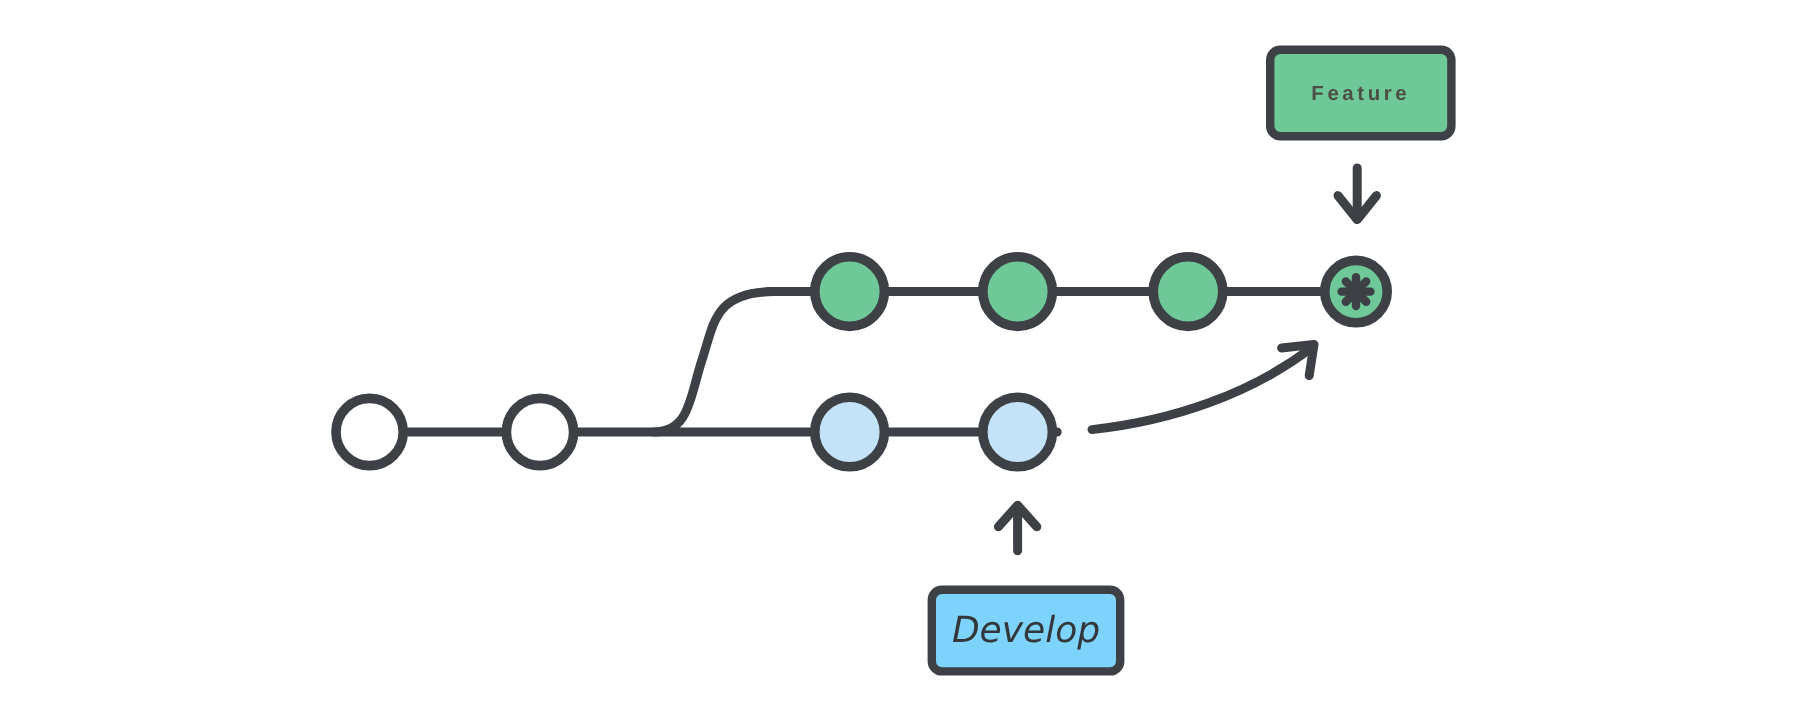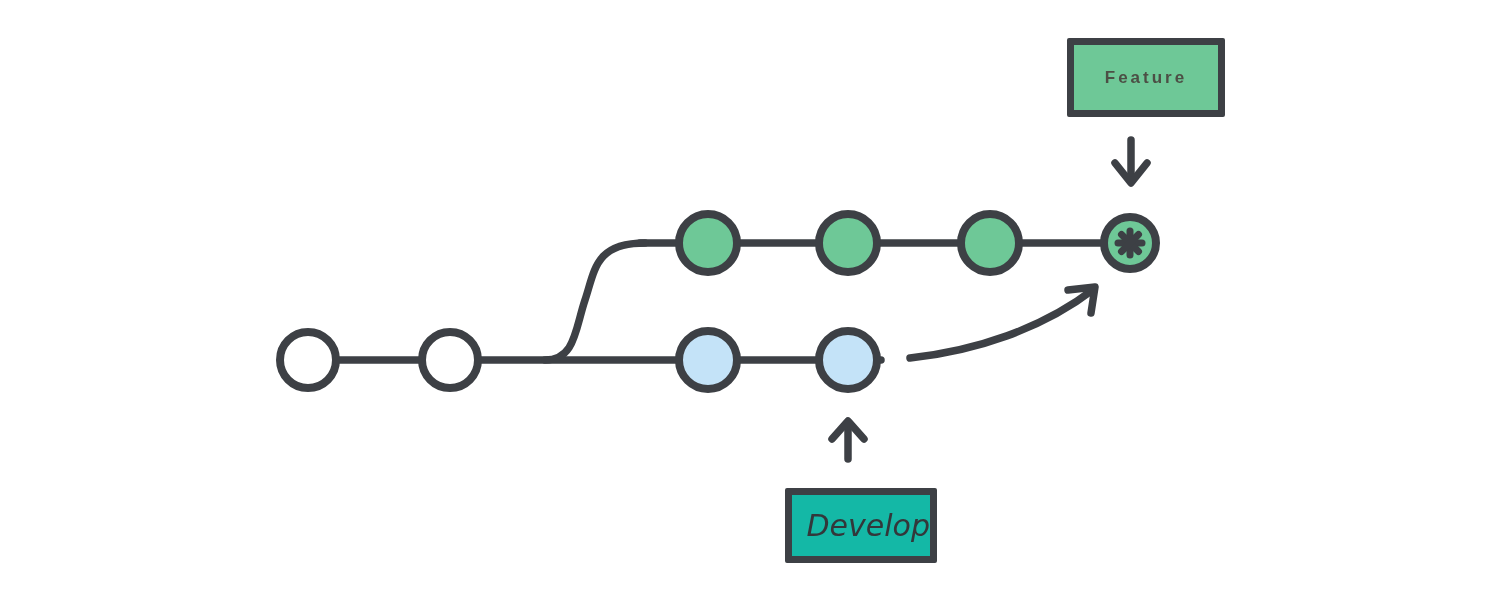--- a/index.html
+++ b/index.html
@@ -11,42 +11,40 @@
     overflow: hidden;
     font-family: "Liberation Sans", sans-serif;
   }
   .diagram-svg { position: absolute; left: 0; top: 0; }
   .branch-label {
     position: absolute;
     display: flex;
     align-items: center;
     justify-content: center;
     border: 7px solid #3d4045;
-    border-radius: 2px;
+    border-radius: 12px;
     box-sizing: border-box;
     user-select: none;
-    margin-left: 12px;
   }
   .feature-label {
     left: 1055px; top: 38px; width: 158px; height: 79px;
     background: #6ec897;
     color: #4c4f45;
     font-size: 17px;
     font-weight: 600;
     letter-spacing: 3px;
   }
   .develop-label {
-    left: 773px; top: 488px; width: 152px; height: 75px;
-    background: #14b8a6;
+    left: 773px; top: 488px; width: 164px; height: 75px;
+    background: #7dd3fc;
     color: #33373a;
     font-family: "DejaVu Sans", sans-serif;
     font-style: italic;
     font-size: 30px;
     font-weight: 500;
-    justify-content: flex-end;
   }
 </style>
 </head>
 <body>
 
 <div class="canvas">
 
   <svg class="diagram-svg" width="1510" height="600" viewBox="0 0 1510 600">
     <g fill="none" stroke="#3d4045" stroke-width="7.5" stroke-linecap="round" stroke-linejoin="round">
 

